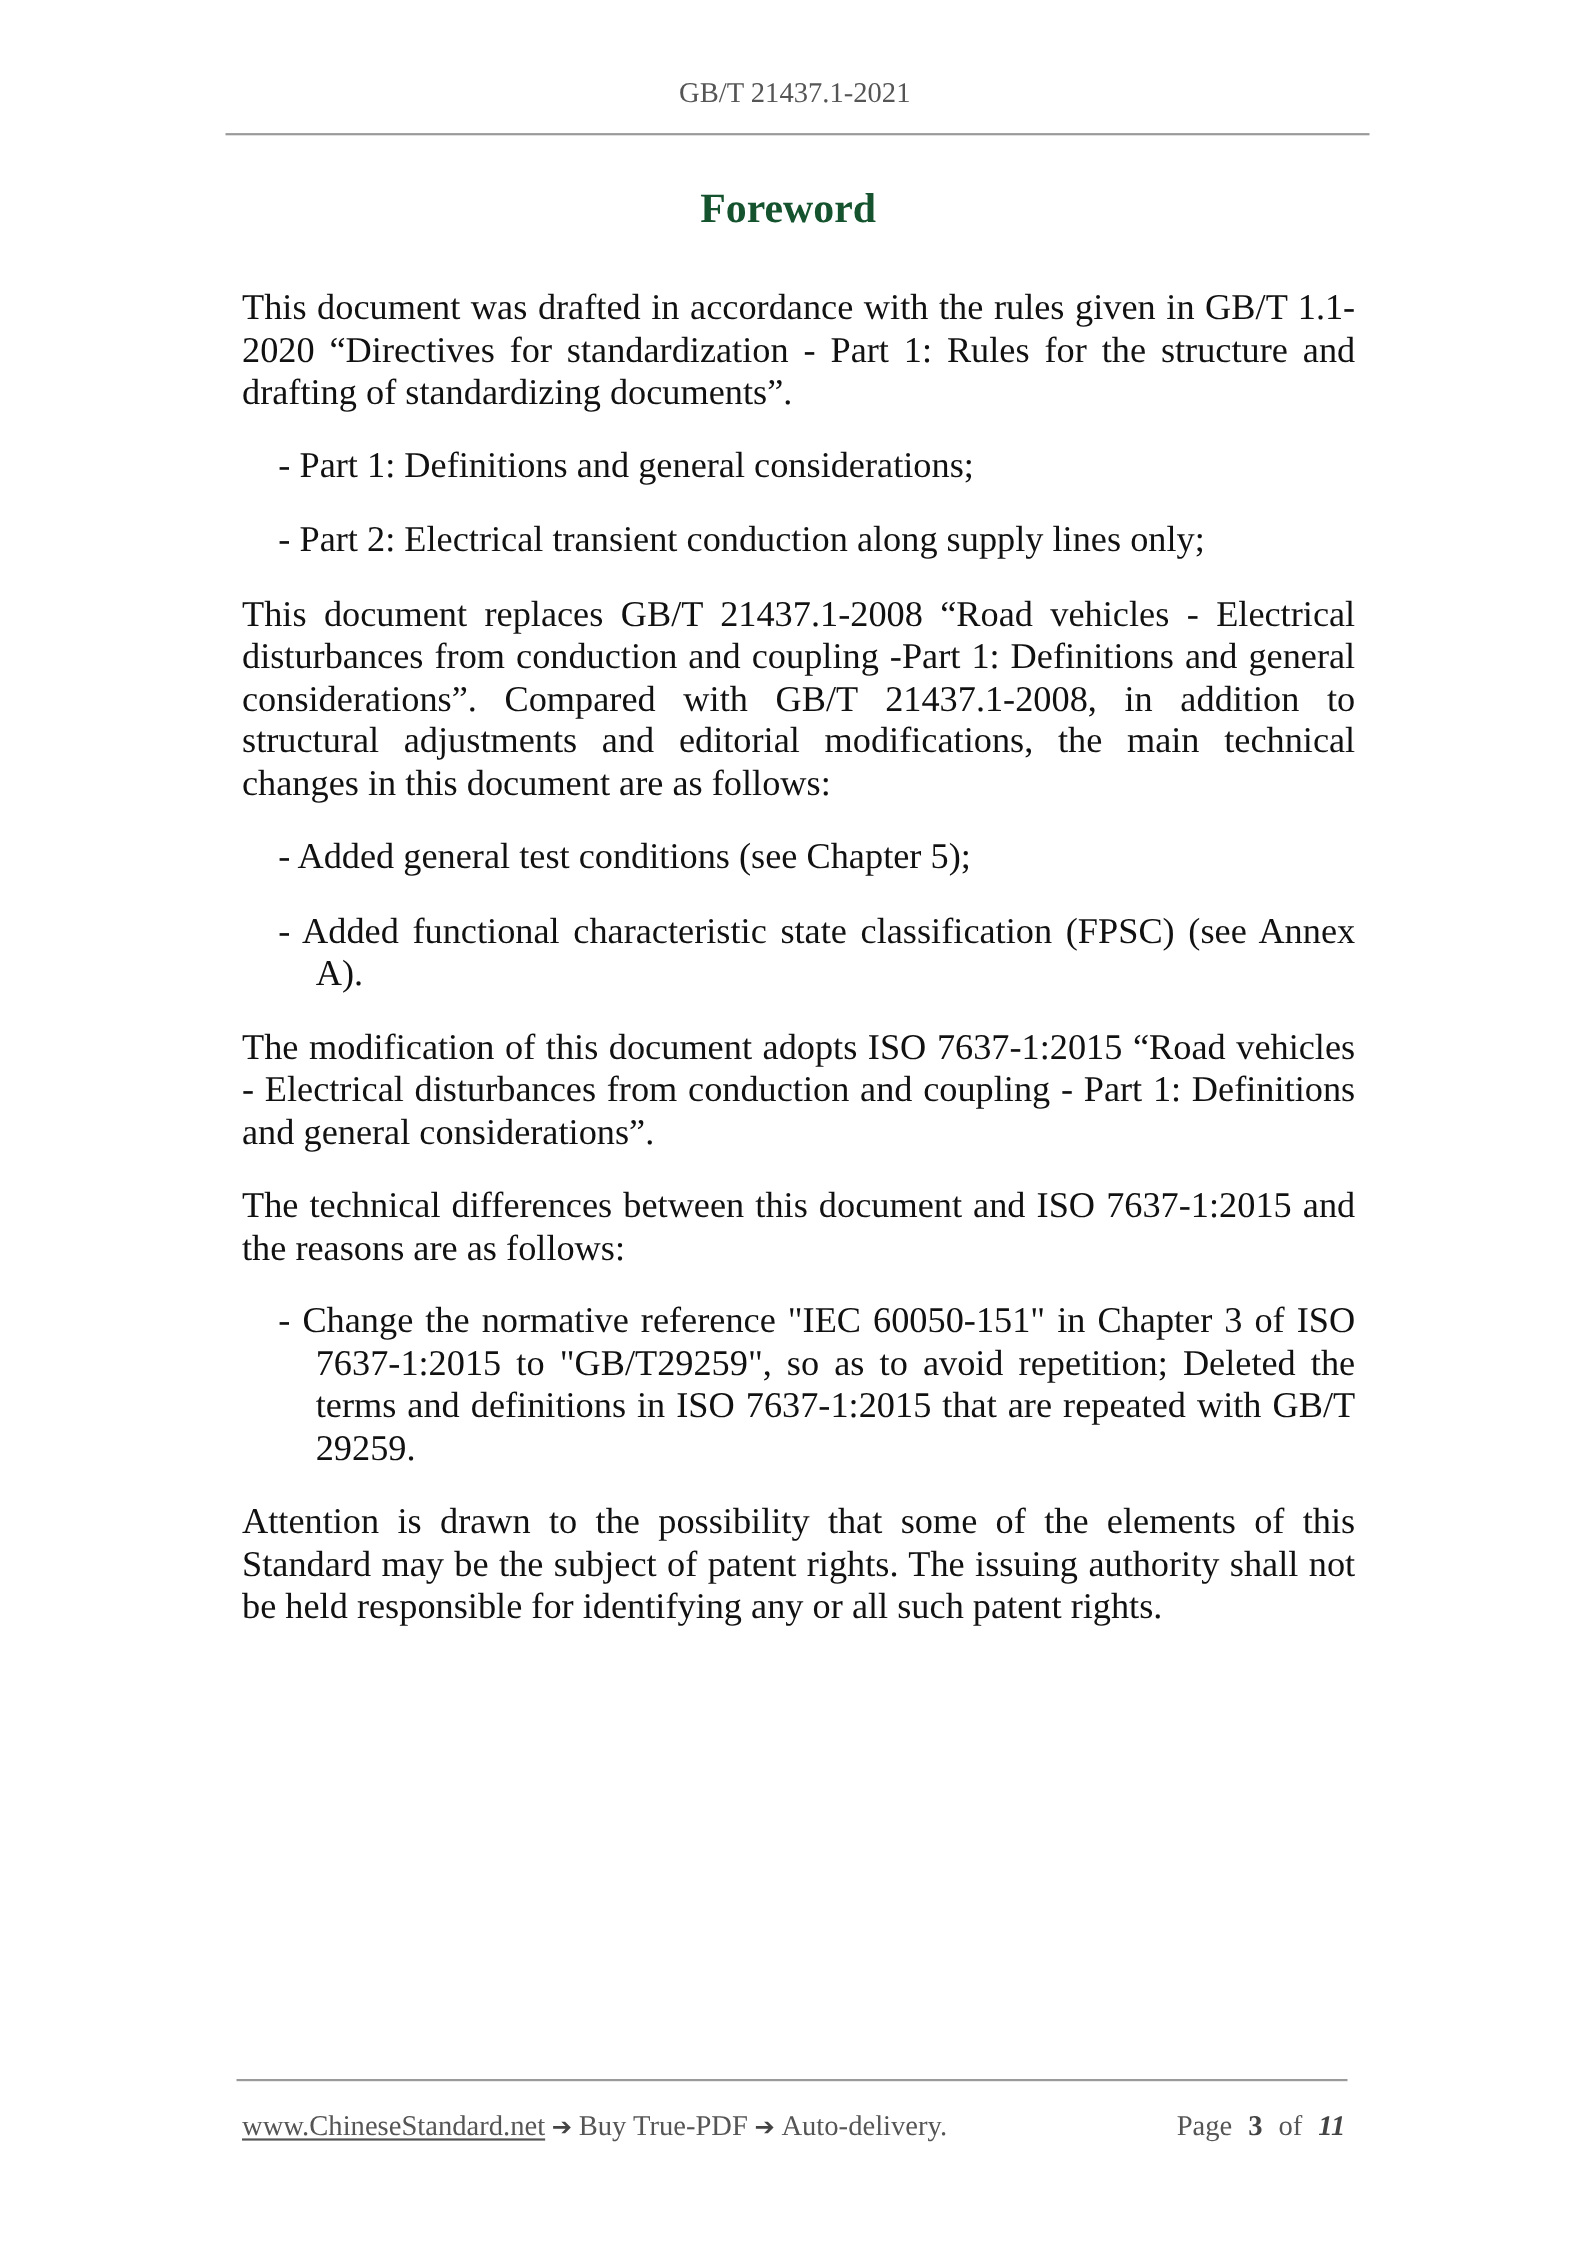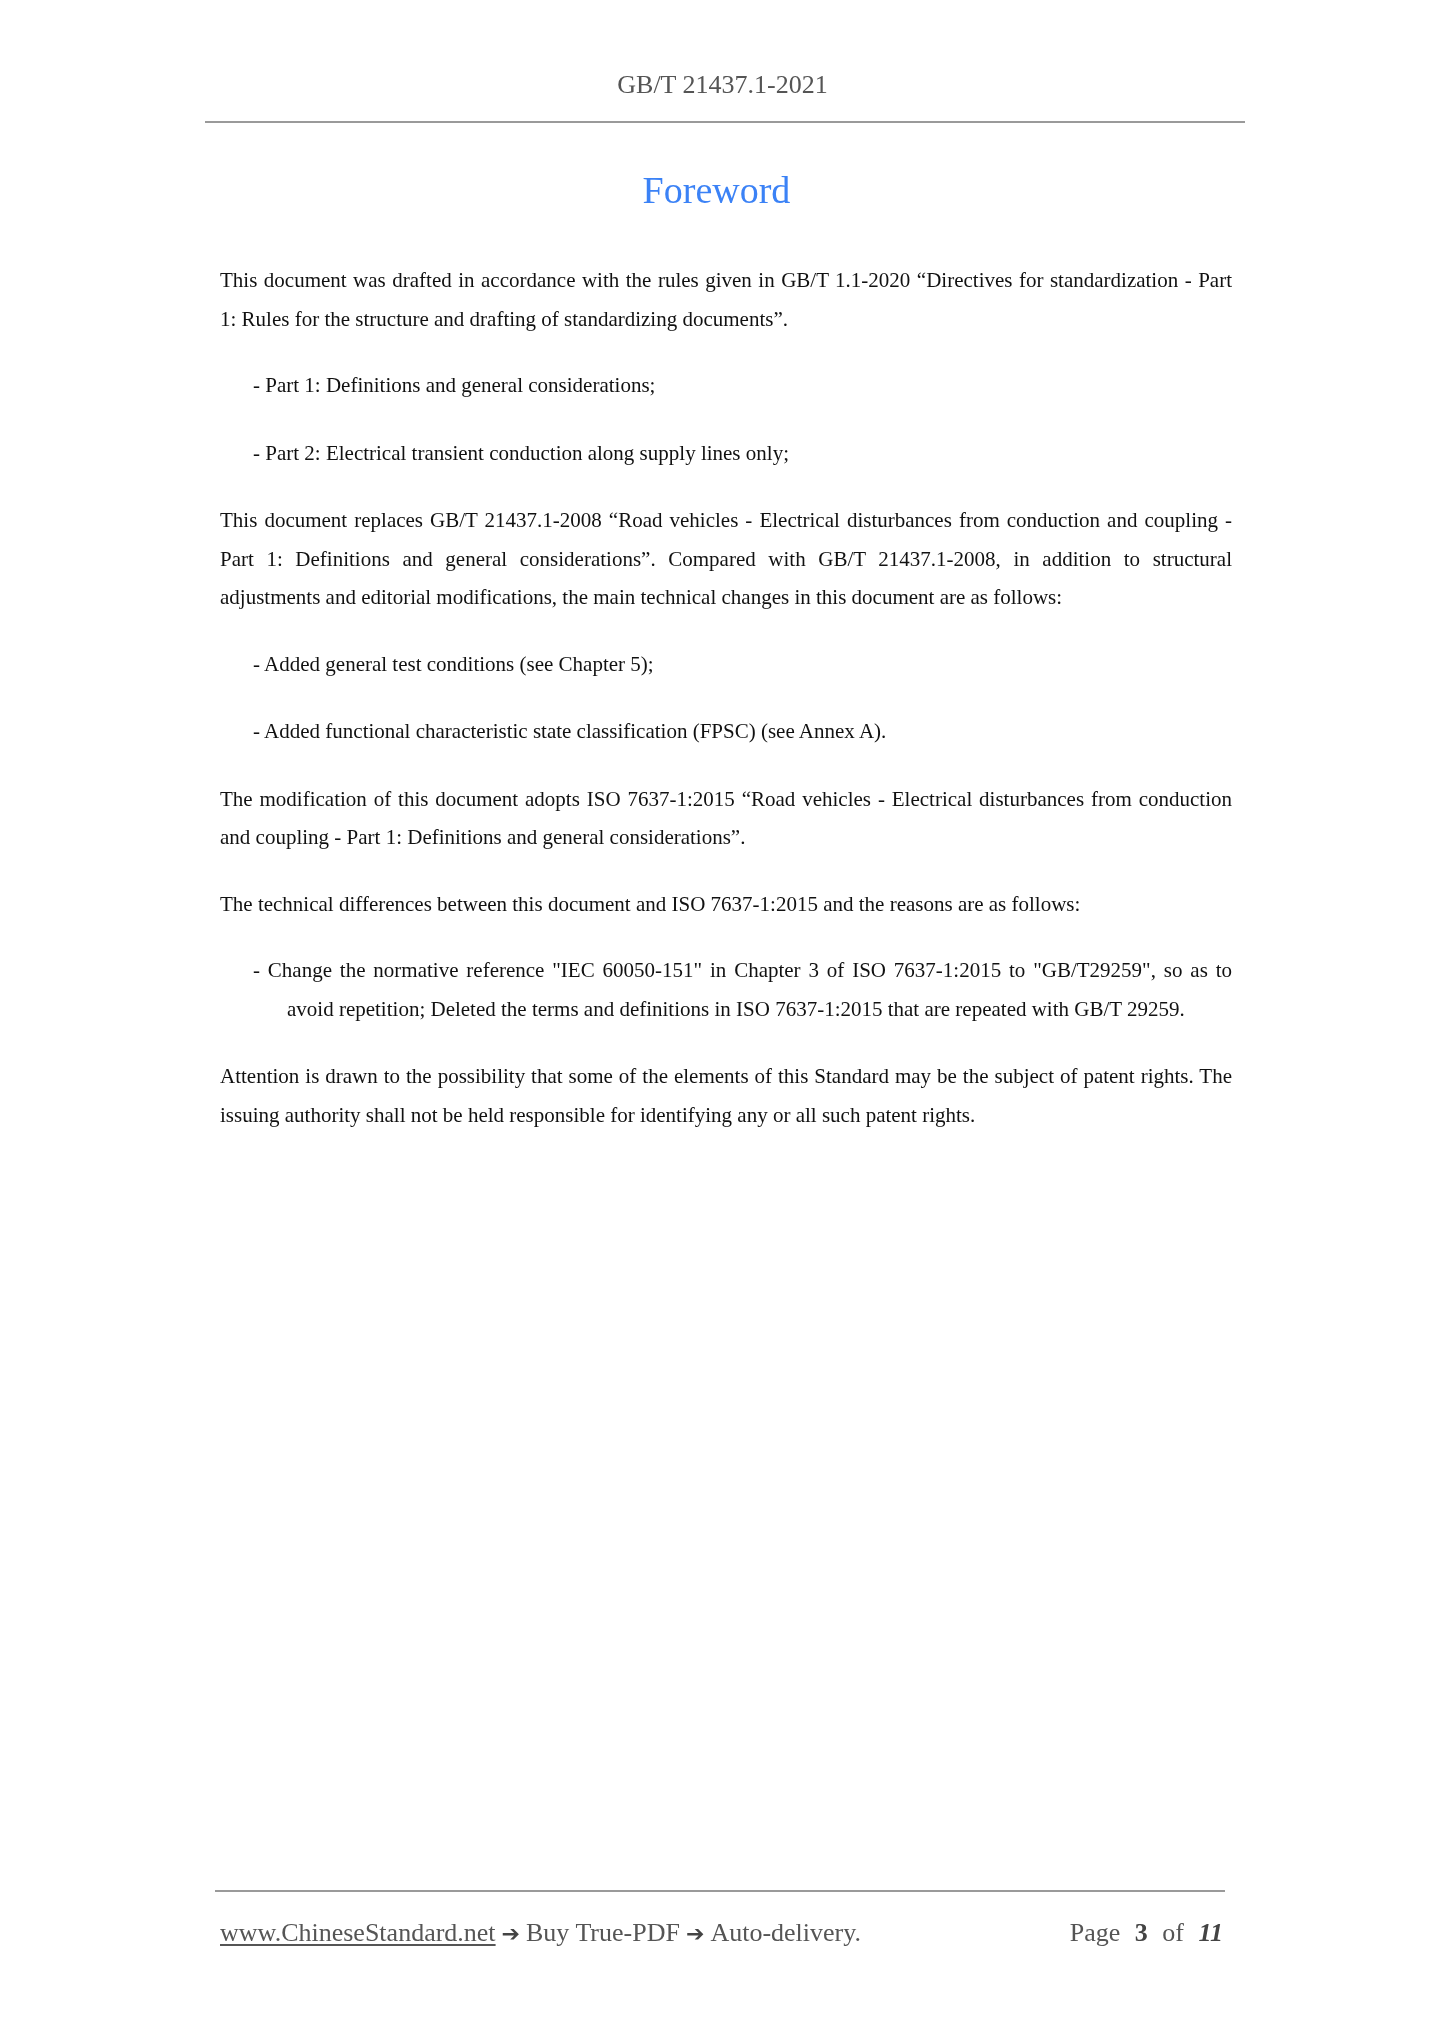--- a/index.html
+++ b/index.html
@@ -33,29 +33,29 @@
       height: 0;
       border-top: 2px solid #9a9a9a;
     }
     .page-title {
       position: absolute;
       left: 0;
       width: 1433px;
       top: 168px;
       text-align: center;
       font-size: 38px;
-      font-weight: normal;
-      color: #3b82f6;
+      font-weight: bold;
+      color: #14532d;
     }
     .content {
       position: absolute;
       left: 220px;
       width: 1012px;
       top: 261px;
-      font-size: 21px;
+      font-size: 33px;
       line-height: 38.5px;
     }
     .para {
       margin: 0 0 28px 0;
       text-align: justify;
       text-justify: inter-word;
     }
     .bullet {
       margin: 0 0 29px 0;
       padding-left: 67px;

